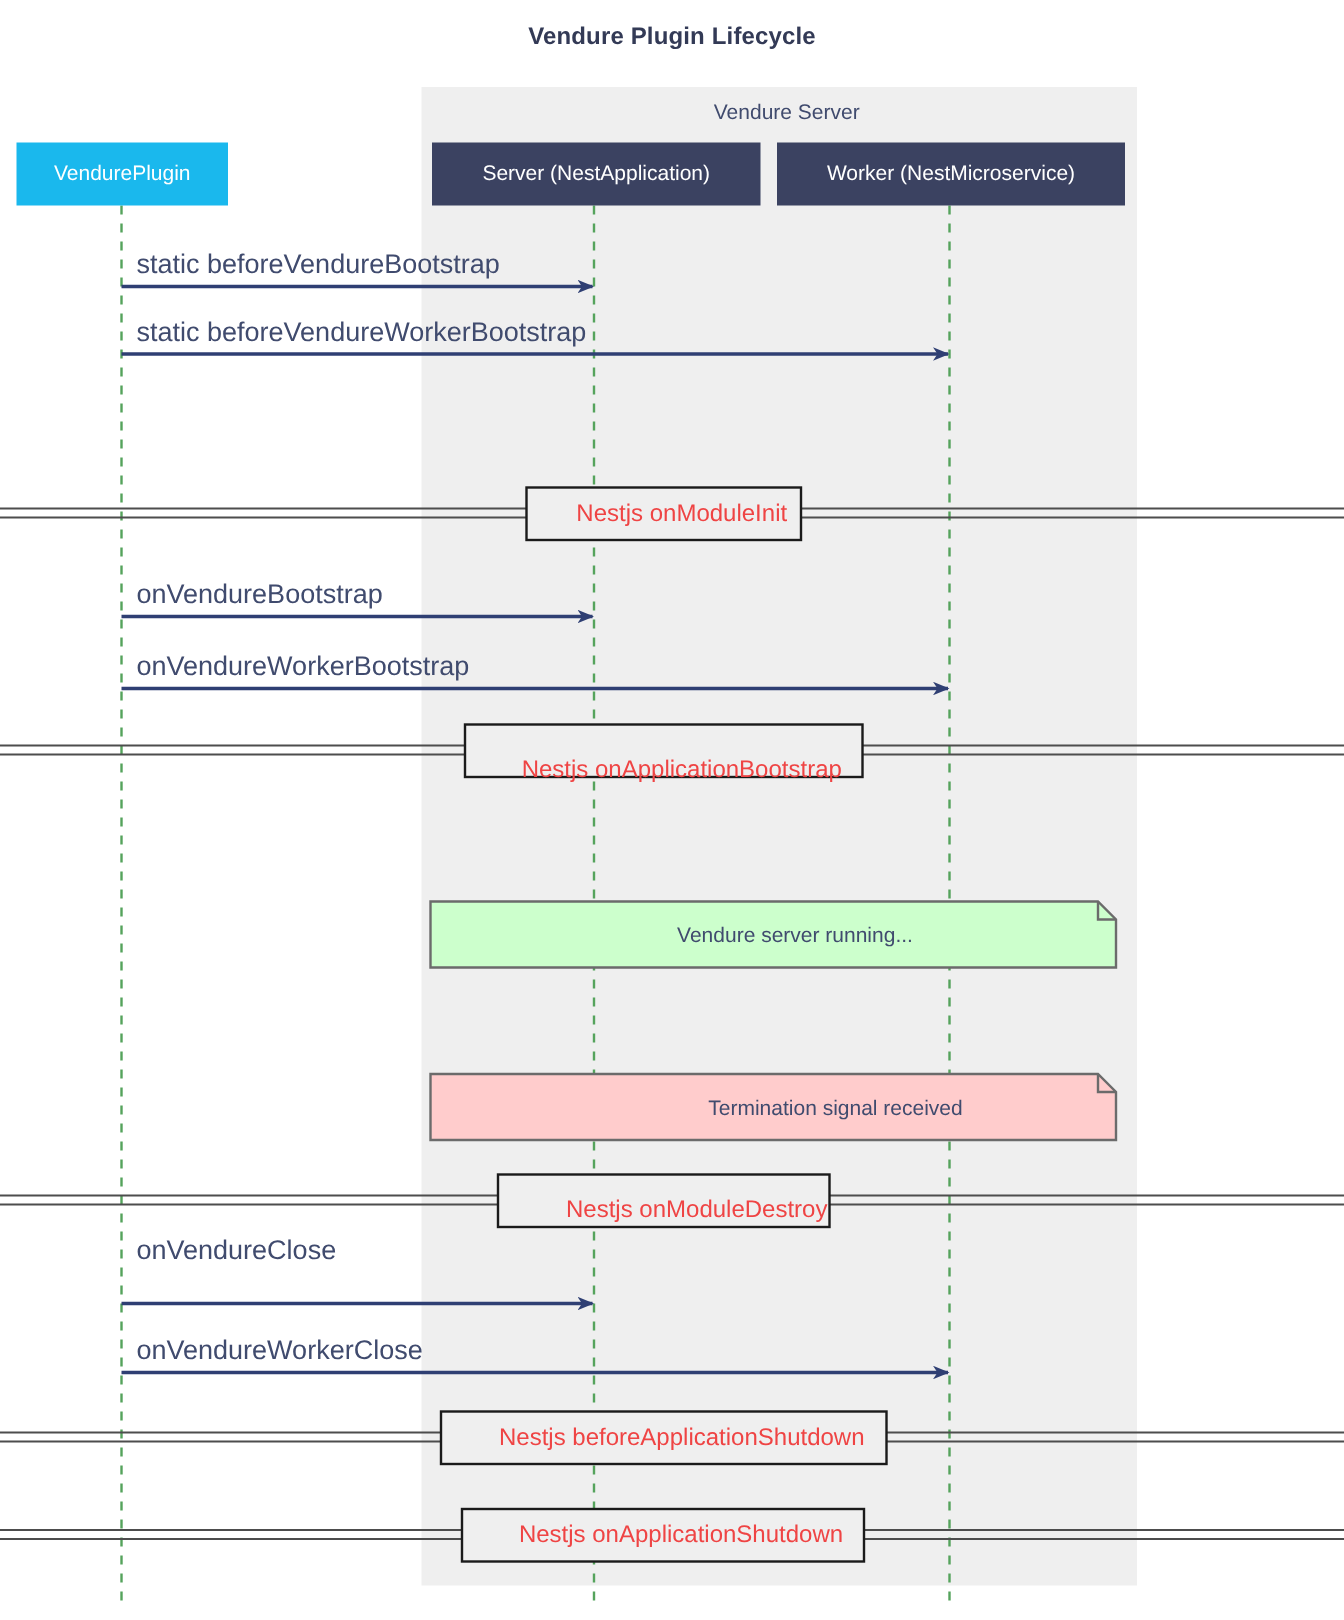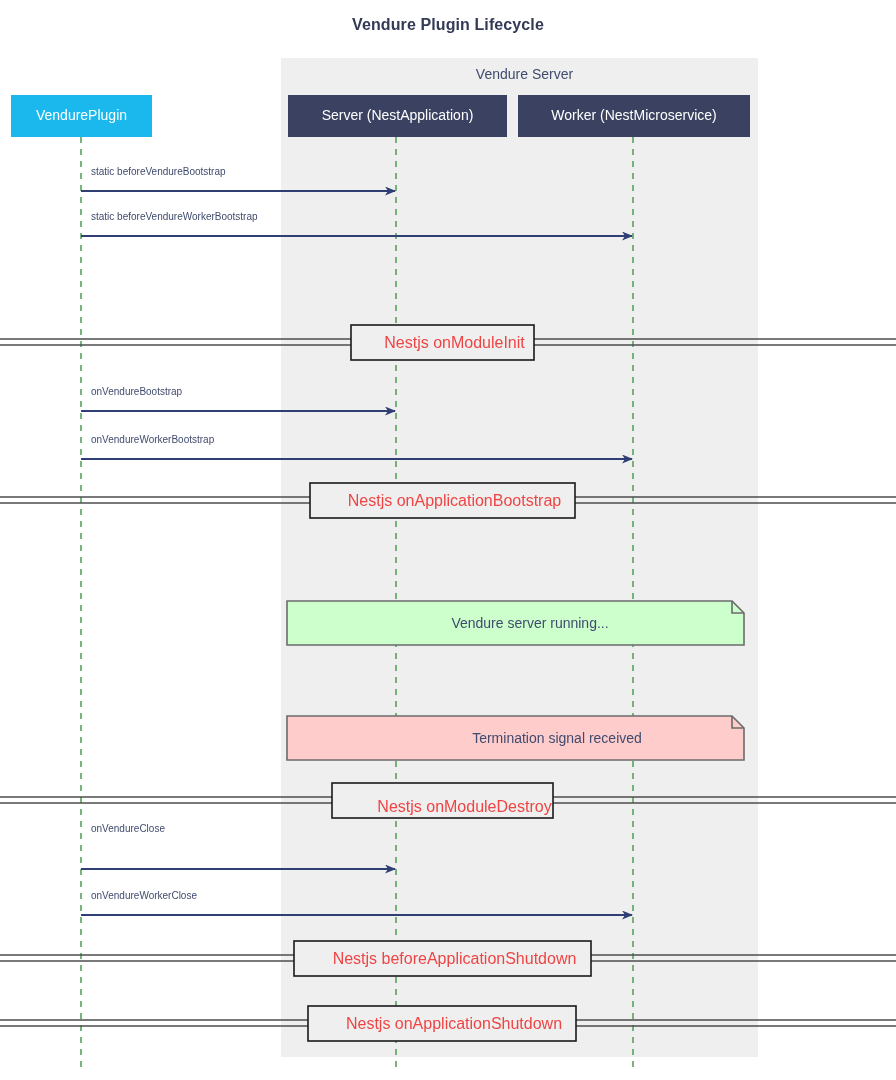--- a/index.html
+++ b/index.html
@@ -51,21 +51,21 @@
     justify-content: center;
     font-size: 14px;
     color: #ffffff;
     text-align: center;
     box-sizing: border-box;
     line-height: 1.1;
     border-radius: 17px;
   }
   .msg-label {
     position: absolute;
-    font-size: 10px;
+    font-size: 18px;
     color: #404b6e;
     white-space: nowrap;
   }
   .div-label {
     position: absolute;
     display: flex;
     align-items: center;
     justify-content: center;
     font-size: 16px;
     color: #ef4444;
@@ -140,19 +140,19 @@
       <div class="actor-label" style="left: 518px; top: 95px; width: 232px; height: 42px;">Worker (NestMicroservice)</div>
       <div class="note-label" style="left: 287px; top: 601px; width: 457px; height: 44px; padding-left: 29px;">Vendure server running...</div>
       <div class="note-label" style="left: 287px; top: 716px; width: 540px; height: 44px; text-align: right;">Termination signal received</div>
       <div class="msg-label" style="left: 91px; top: 166px;">static beforeVendureBootstrap</div>
       <div class="msg-label" style="left: 91px; top: 211px;">static beforeVendureWorkerBootstrap</div>
       <div class="msg-label" style="left: 91px; top: 386px;">onVendureBootstrap</div>
       <div class="msg-label" style="left: 91px; top: 434px;">onVendureWorkerBootstrap</div>
       <div class="msg-label" style="left: 91px; top: 823px;">onVendureClose</div>
       <div class="msg-label" style="left: 91px; top: 890px;">onVendureWorkerClose</div>
       <div class="div-label" style="left: 351px; top: 325px; width: 183px; height: 35px;">Nestjs onModuleInit</div>
-      <div class="div-label" style="left: 310px; top: 483px; width: 265px; height: 35px;">Nestjs onApplicationBootstrap</div>
+      <div class="div-label" style="left: 310px; top: 496px; width: 265px; height: 35px;">Nestjs onApplicationBootstrap</div>
       <div class="div-label" style="left: 342px; top: 783px; width: 221px; height: 47px; border-radius: 15px;">Nestjs onModuleDestroy</div>
       <div class="div-label" style="left: 294px; top: 941px; width: 297px; height: 35px;">Nestjs beforeApplicationShutdown</div>
       <div class="div-label" style="left: 308px; top: 1006px; width: 268px; height: 35px;">Nestjs onApplicationShutdown</div>
     </div>
 
 </div>
 
 </body></html>

